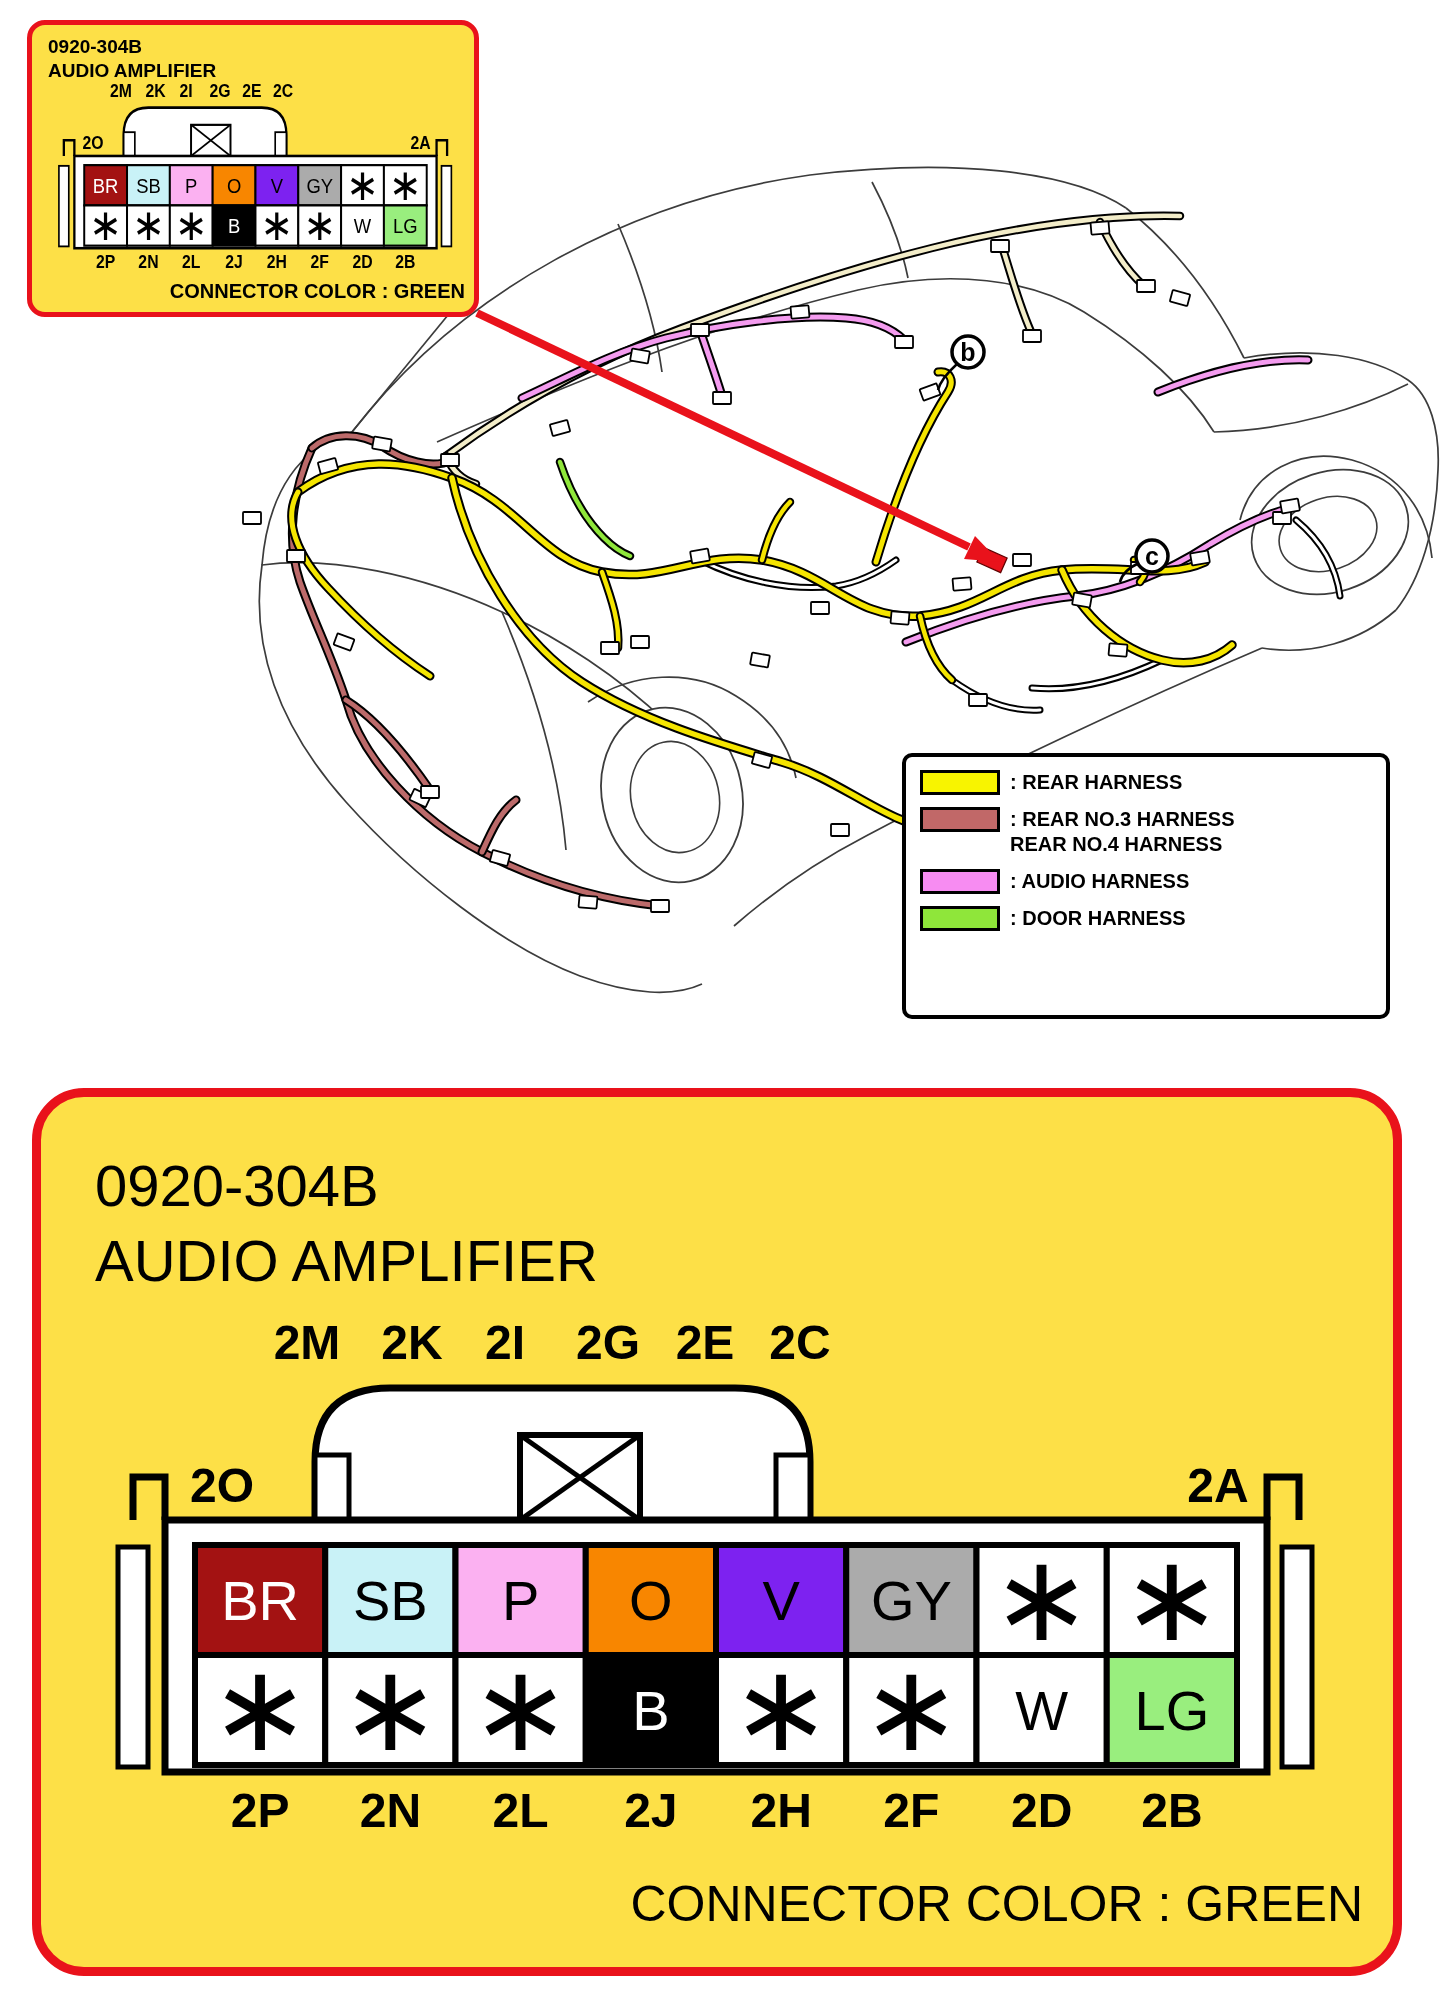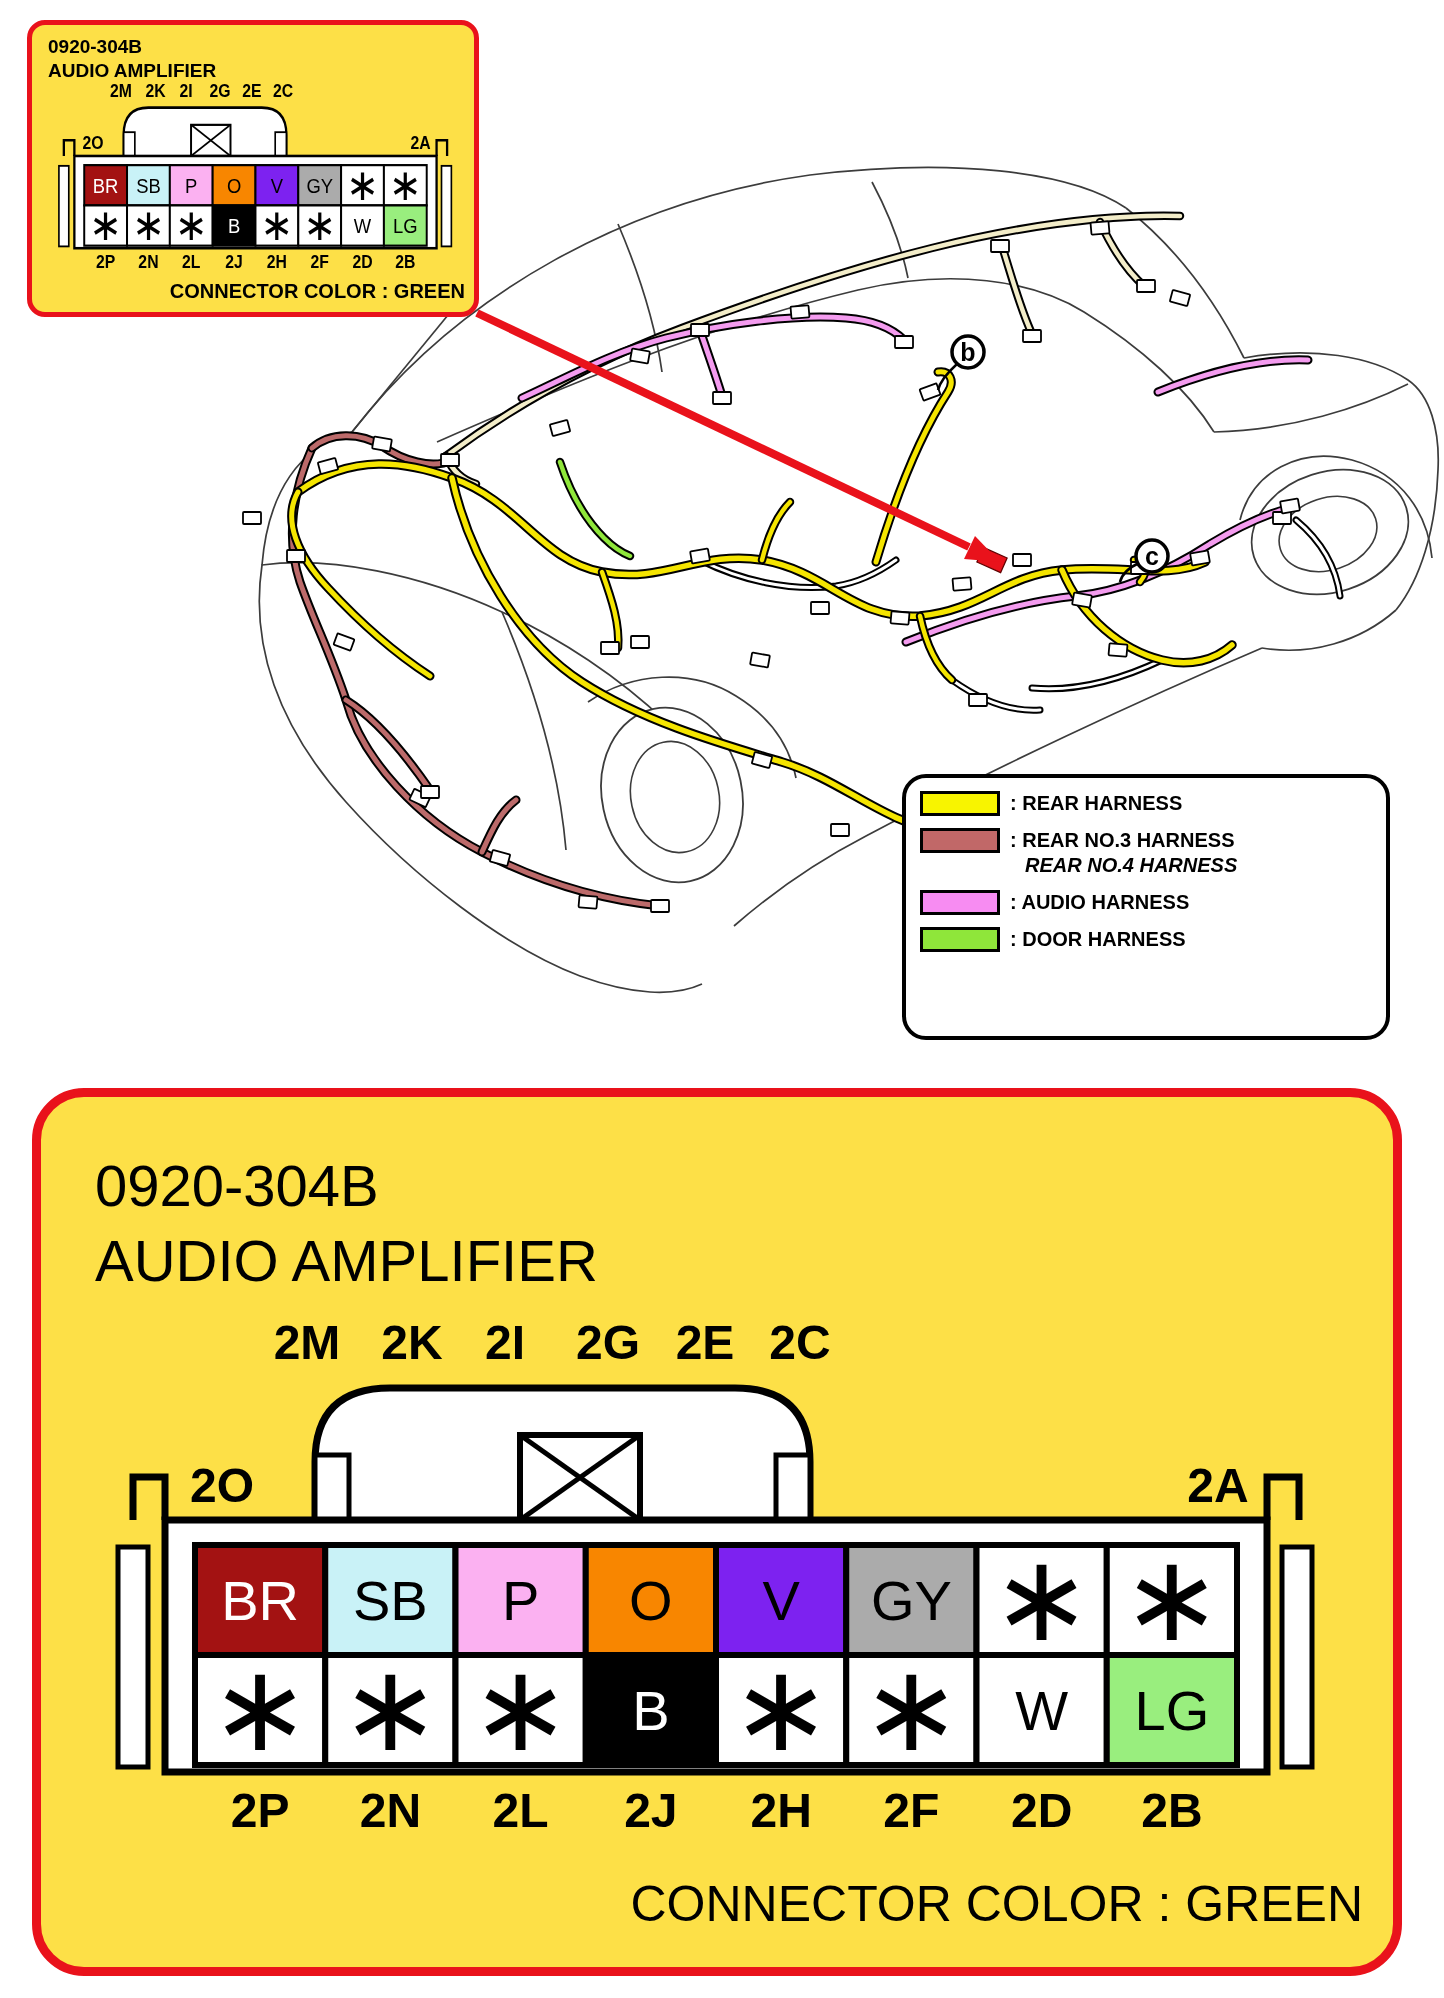--- a/index.html
+++ b/index.html
@@ -16,28 +16,28 @@
   #mini-box .part-name{left:16px;top:35px;font-size:19px;font-weight:bold;}
   #detail-box .part-number{left:54px;top:55px;font-size:58px;font-weight:400;}
   #detail-box .part-name{left:54px;top:130px;font-size:58px;font-weight:400;}
   .conn-svg{position:absolute;}
   #mini-conn{left:21px;top:53px;}
   #big-conn{left:59px;top:210px;}
   .color-label{position:absolute;white-space:nowrap;}
   #mini-box .color-label{right:9px;top:255px;font-size:20px;font-weight:bold;}
   #detail-box .color-label{right:30px;top:778px;font-size:50px;font-weight:400;}
   #legend{
-    position:absolute;left:902px;top:774px;width:488px;height:266px;z-index:2;
-    border:4px solid #000;border-radius:24px;background:#fff;box-sizing:border-box;
+    position:absolute;left:902px;top:753px;width:488px;height:266px;z-index:2;
+    border:4px solid #000;border-radius:10px;background:#fff;box-sizing:border-box;
     padding:13px 6px 0 14px;
   }
   .legend-row{display:flex;align-items:flex-start;margin-bottom:12px;font-size:20px;font-weight:bold;line-height:25px;}
   .legend-swatch{width:80px;height:25px;border:3px solid #000;box-sizing:border-box;margin-right:10px;flex:none;}
   .legend-lines{white-space:nowrap;}
-  .legend-line2{margin-left:15px;font-style:italic;}
+  .legend-line2{}
   text{font-family:"Liberation Sans", sans-serif;}
 </style>
 </head>
 <body>
 
 <svg id="car-layer" width="1444" height="1998" viewBox="0 0 1444 1998">
     <path d="M 352,432 C 460,292 630,200 810,175 C 950,158 1070,170 1126,208" fill="none" stroke="#3c3c3c" stroke-width="1.7"></path>
     <path d="M 1126,208 C 1182,252 1218,306 1244,358" fill="none" stroke="#3c3c3c" stroke-width="1.7"></path>
     <path d="M 1244,358 C 1312,346 1372,356 1408,380 C 1430,395 1440,430 1438,470 C 1436,530 1420,580 1396,610" fill="none" stroke="#3c3c3c" stroke-width="1.7"></path>
     <path d="M 352,432 C 300,446 268,492 262,565 C 250,645 278,726 346,802 C 414,878 506,948 580,976 C 632,995 674,997 702,984" fill="none" stroke="#3c3c3c" stroke-width="1.7"></path>

